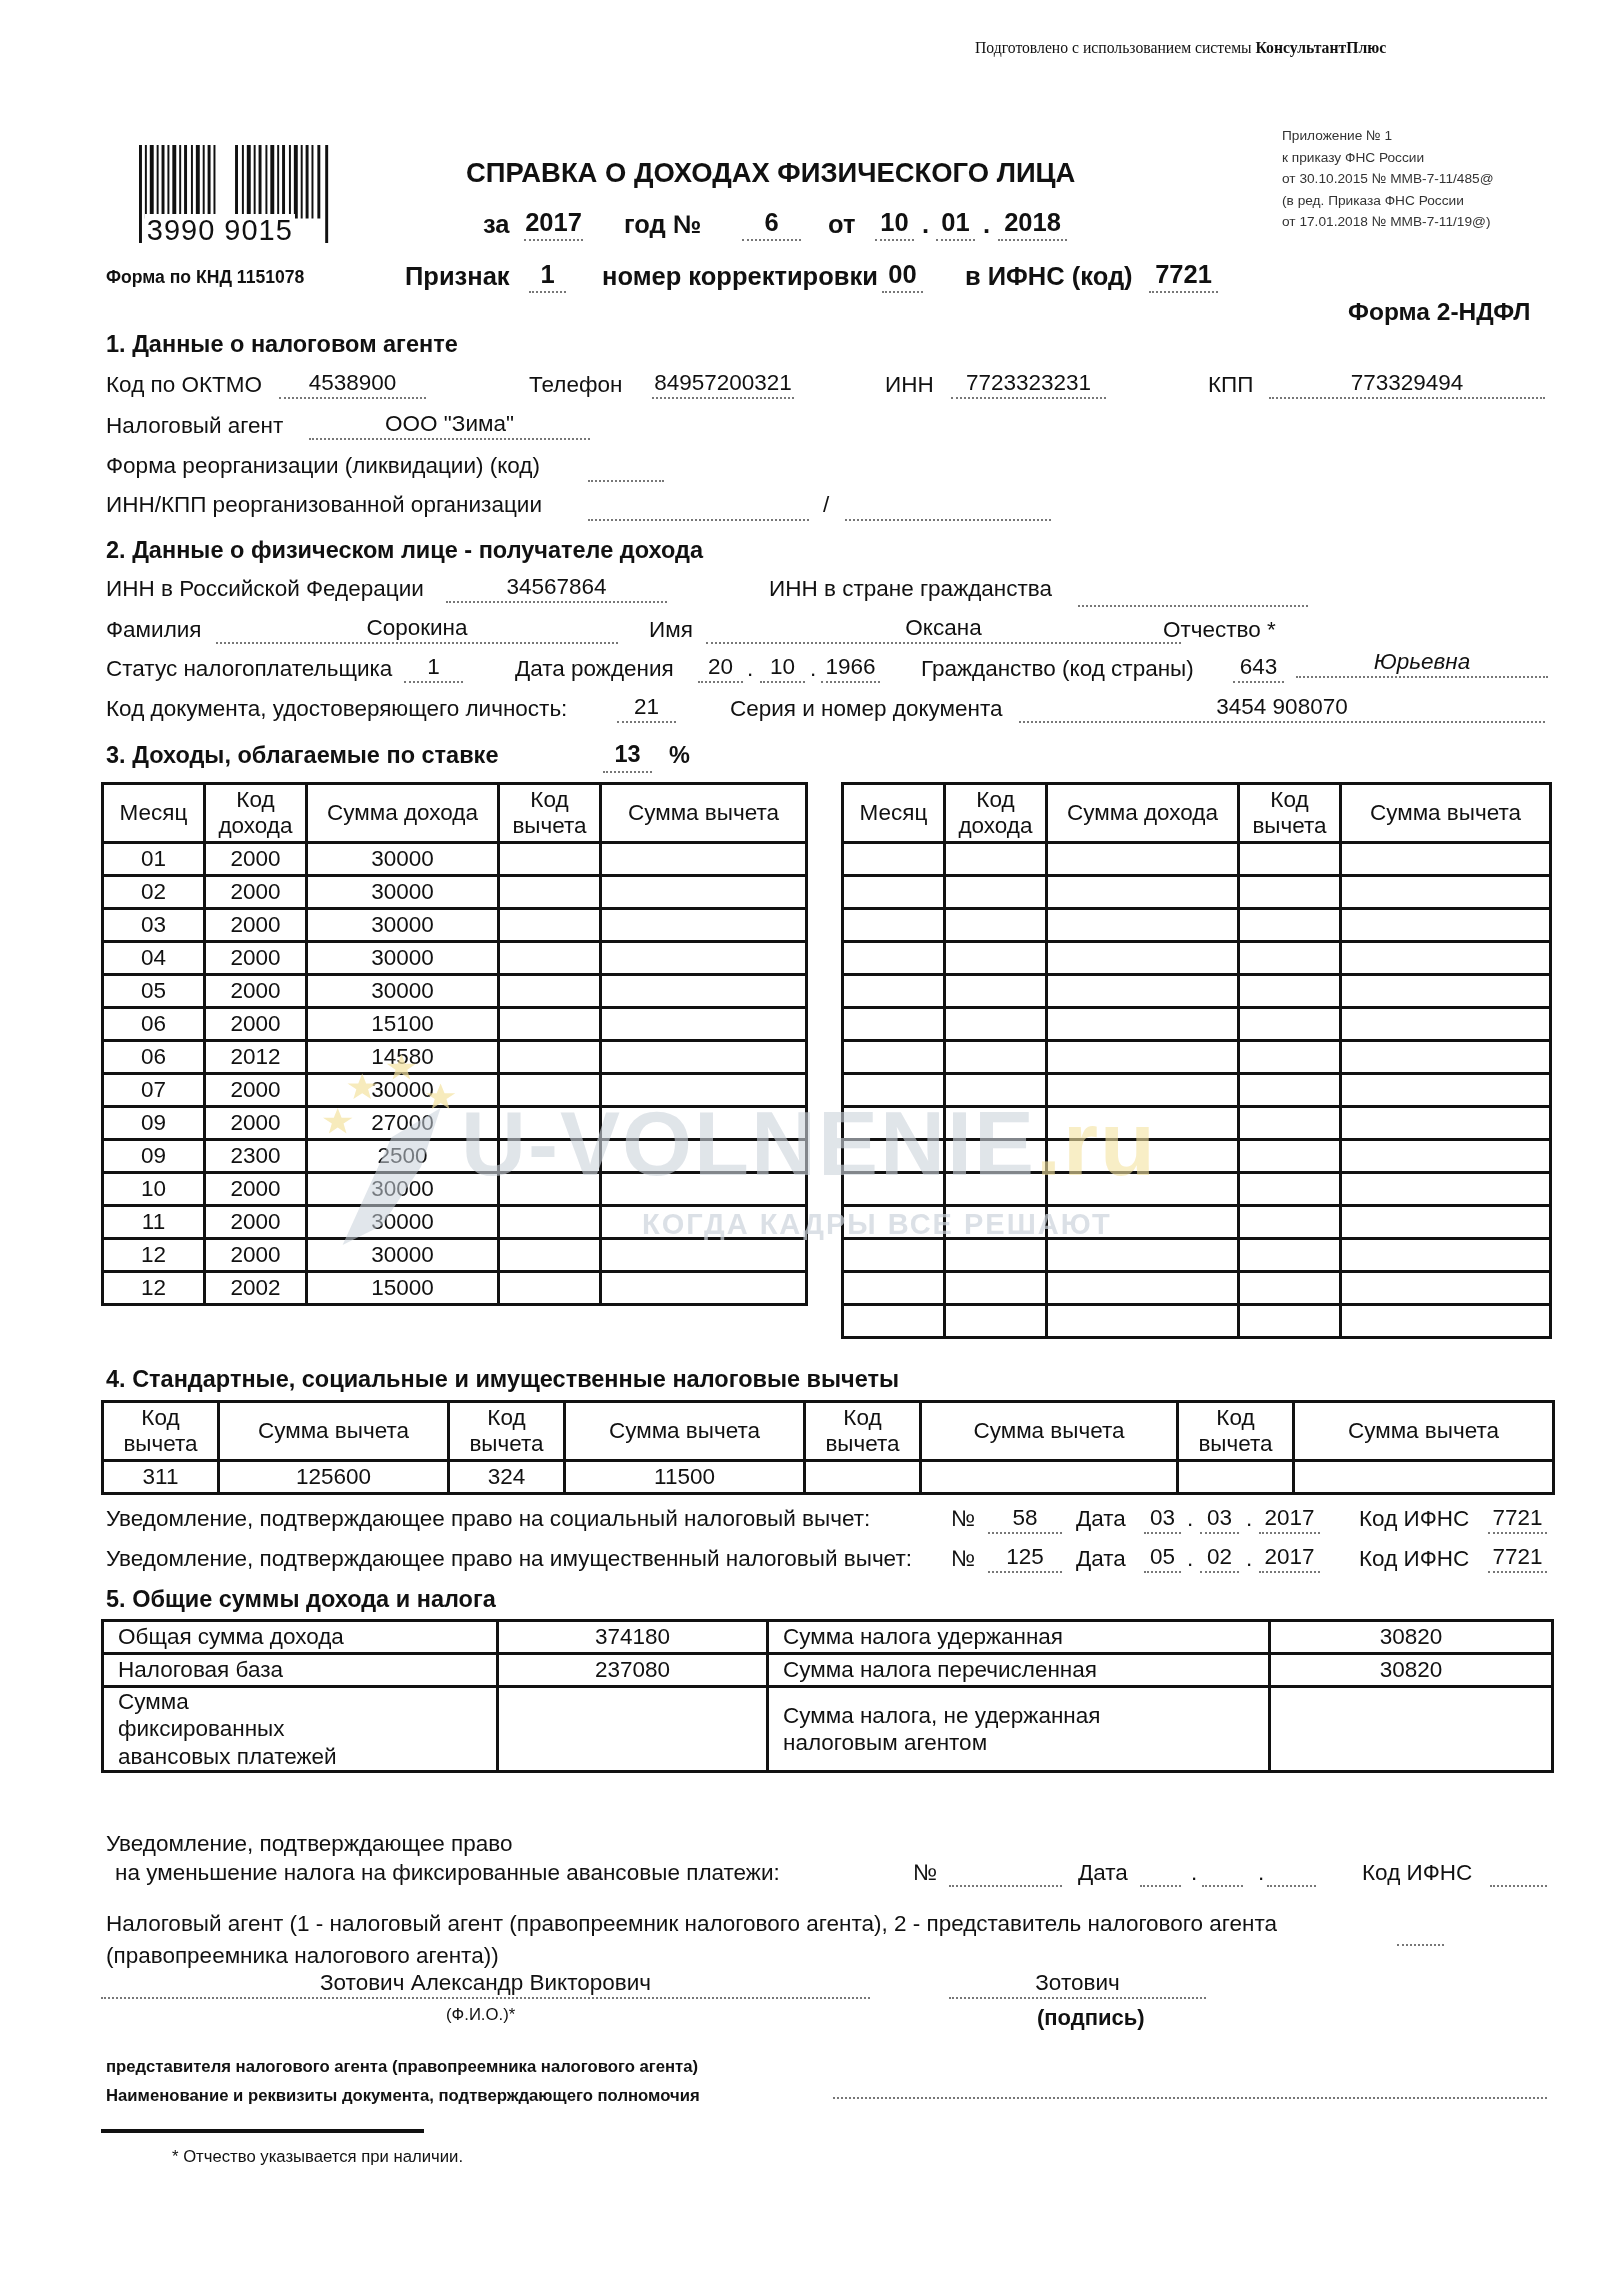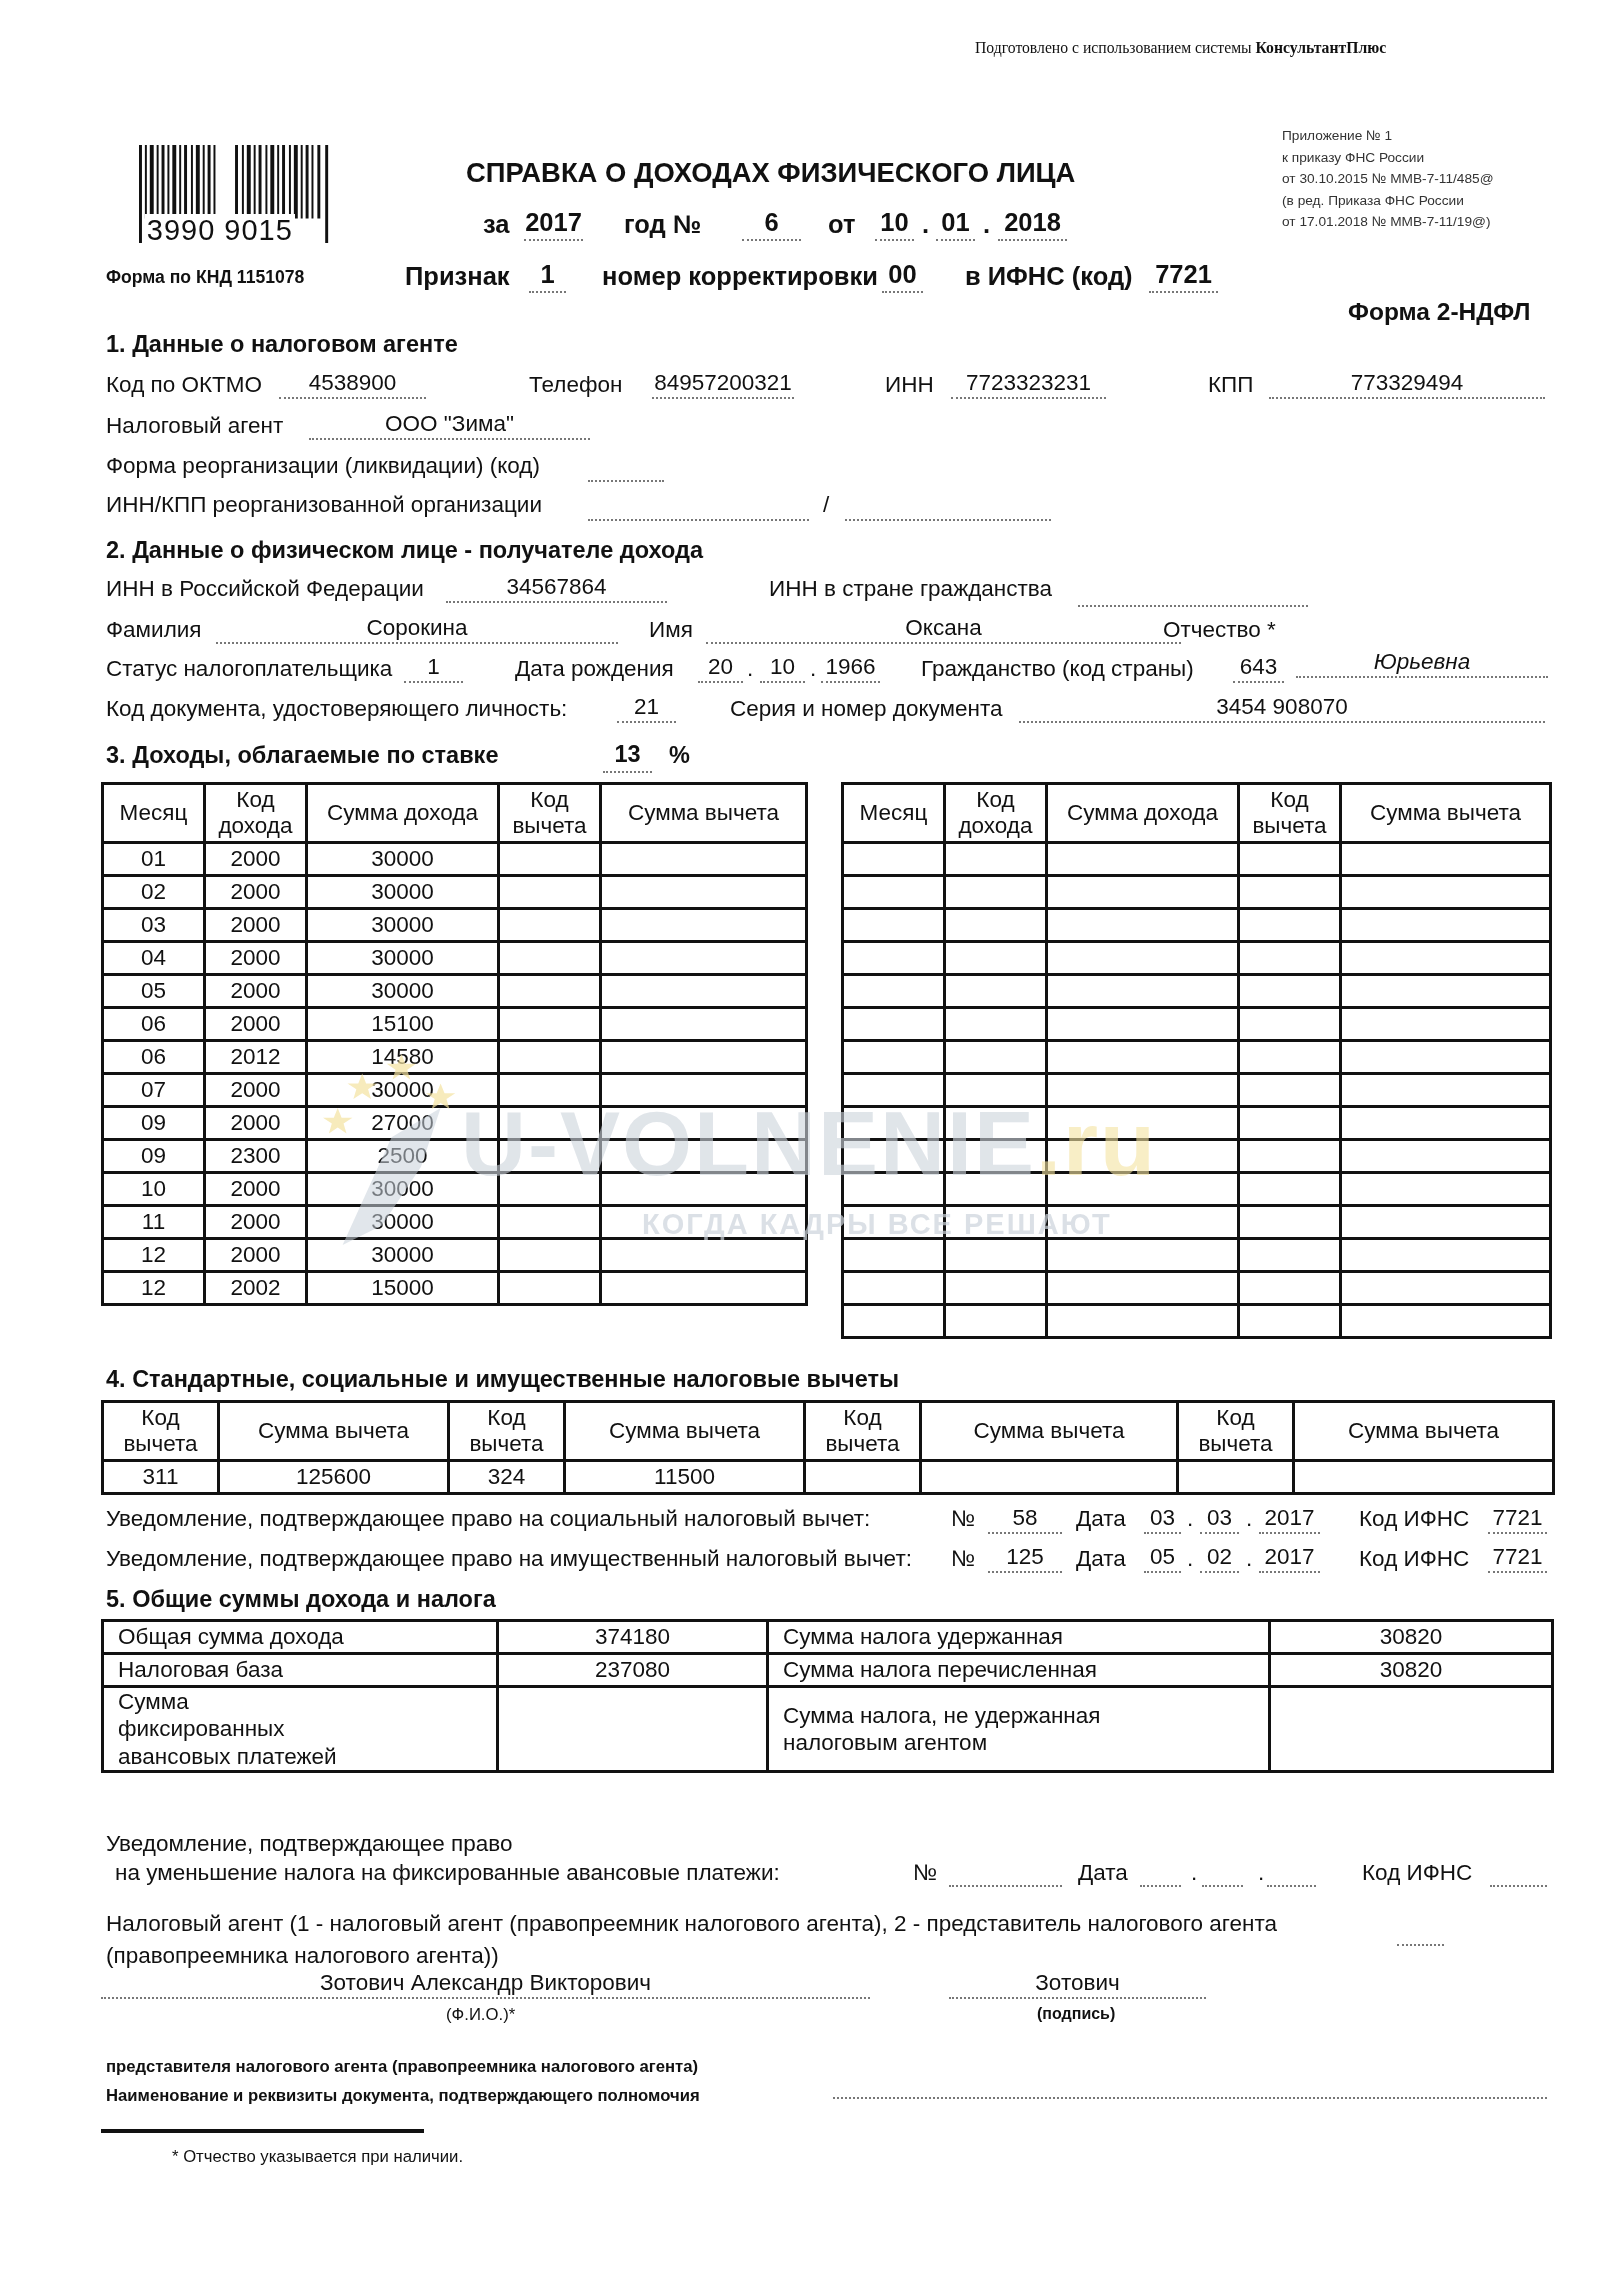--- a/index.html
+++ b/index.html
@@ -521,21 +521,21 @@
 <div class="abs lbl" style="left:1362px;top:1860px;">Код ИФНС</div>
 <div class="fld" style="left:1490px;top:1858px;width:57px;"></div>
 
 <div class="abs lbl" style="left:106px;top:1911px;">Налоговый агент (1 - налоговый агент (правопреемник налогового агента), 2 - представитель налогового агента</div>
 <div class="abs lbl" style="left:106px;top:1943px;">(правопреемника налогового агента))</div>
 <div class="fld" style="left:1397px;top:1917px;width:47px;"></div>
 
 <div class="fld" style="left:101px;top:1970px;width:769px;">Зотович Александр Викторович</div>
 <div class="abs" style="left:446px;top:2005px;font-size:16.7px;white-space:nowrap;">(Ф.И.О.)*</div>
 <div class="fld" style="left:949px;top:1970px;width:257px;">Зотович</div>
-<div class="abs b" style="left:1037px;top:2005px;font-size:16px;white-space:nowrap;text-align:right;">(подпись)</div>
+<div class="abs b" style="left:1037px;top:2005px;font-size:22px;white-space:nowrap;text-align:right;">(подпись)</div>
 
 <div class="abs" style="left:106px;top:2052px;font-size:16.7px;font-weight:bold;line-height:29px;white-space:nowrap;">
   <div>представителя налогового агента (правопреемника налогового агента)</div>
   <div>Наименование и реквизиты документа, подтверждающего полномочия</div>
 </div>
 <div class="fld" style="left:833px;top:2070px;width:714px;"></div>
 
 <div class="abs" style="left:101px;top:2129px;width:323px;height:3.9px;background:#111;"></div>
 <div class="abs" style="left:172px;top:2147px;font-size:16.7px;white-space:nowrap;">* Отчество указывается при наличии.</div>
 

